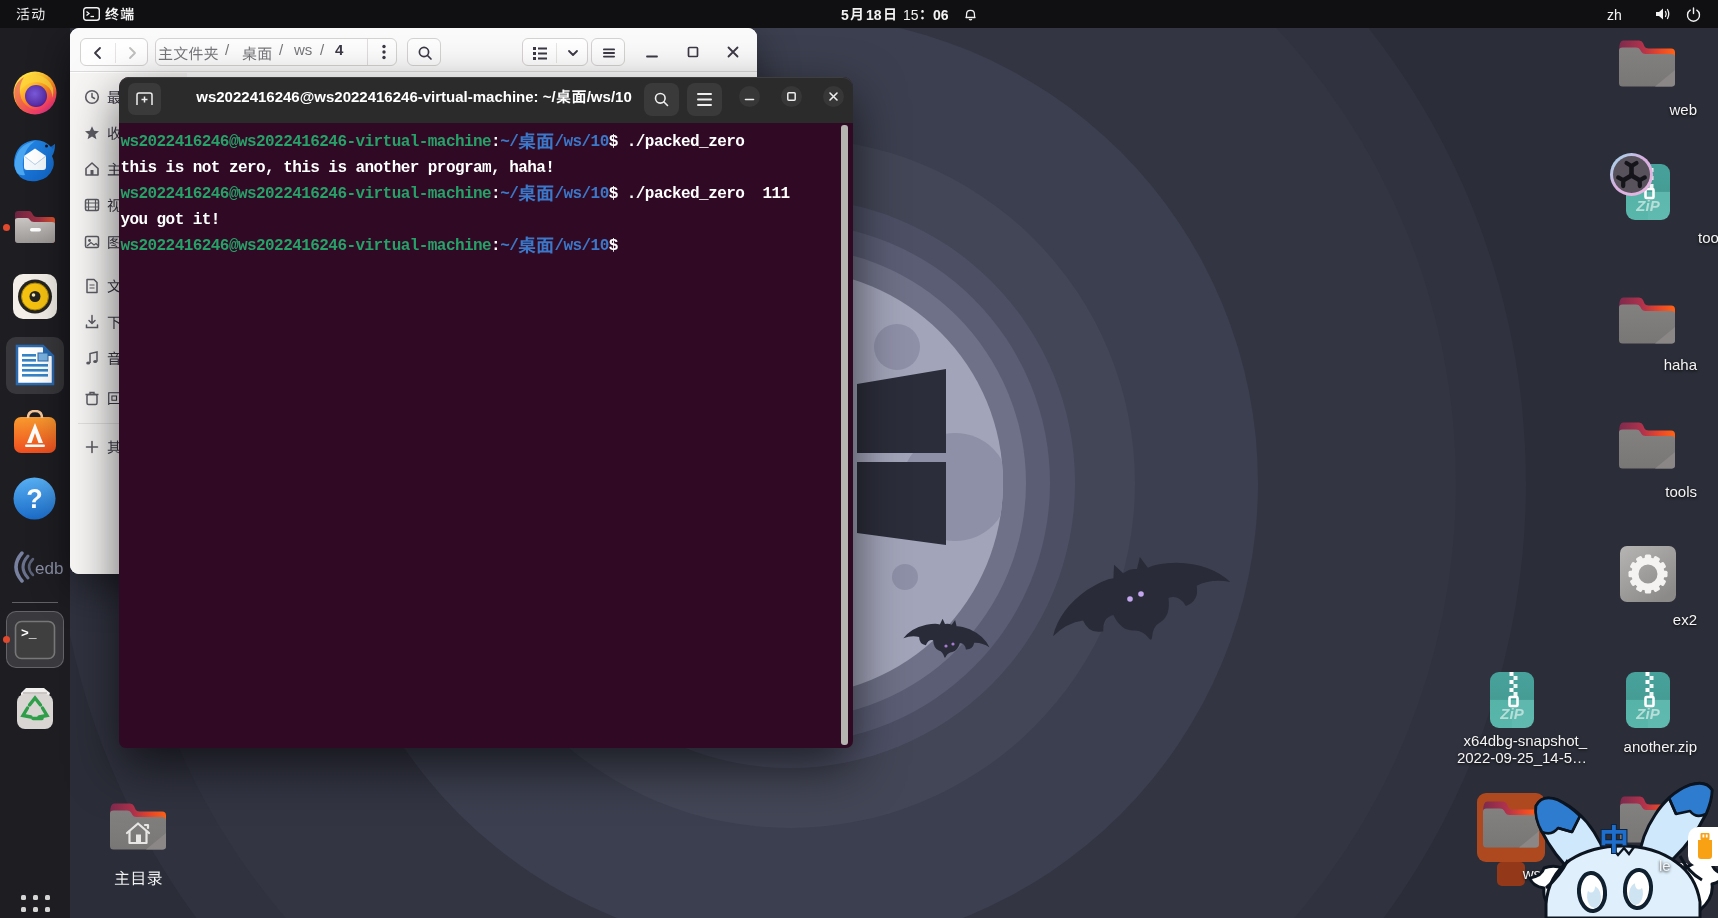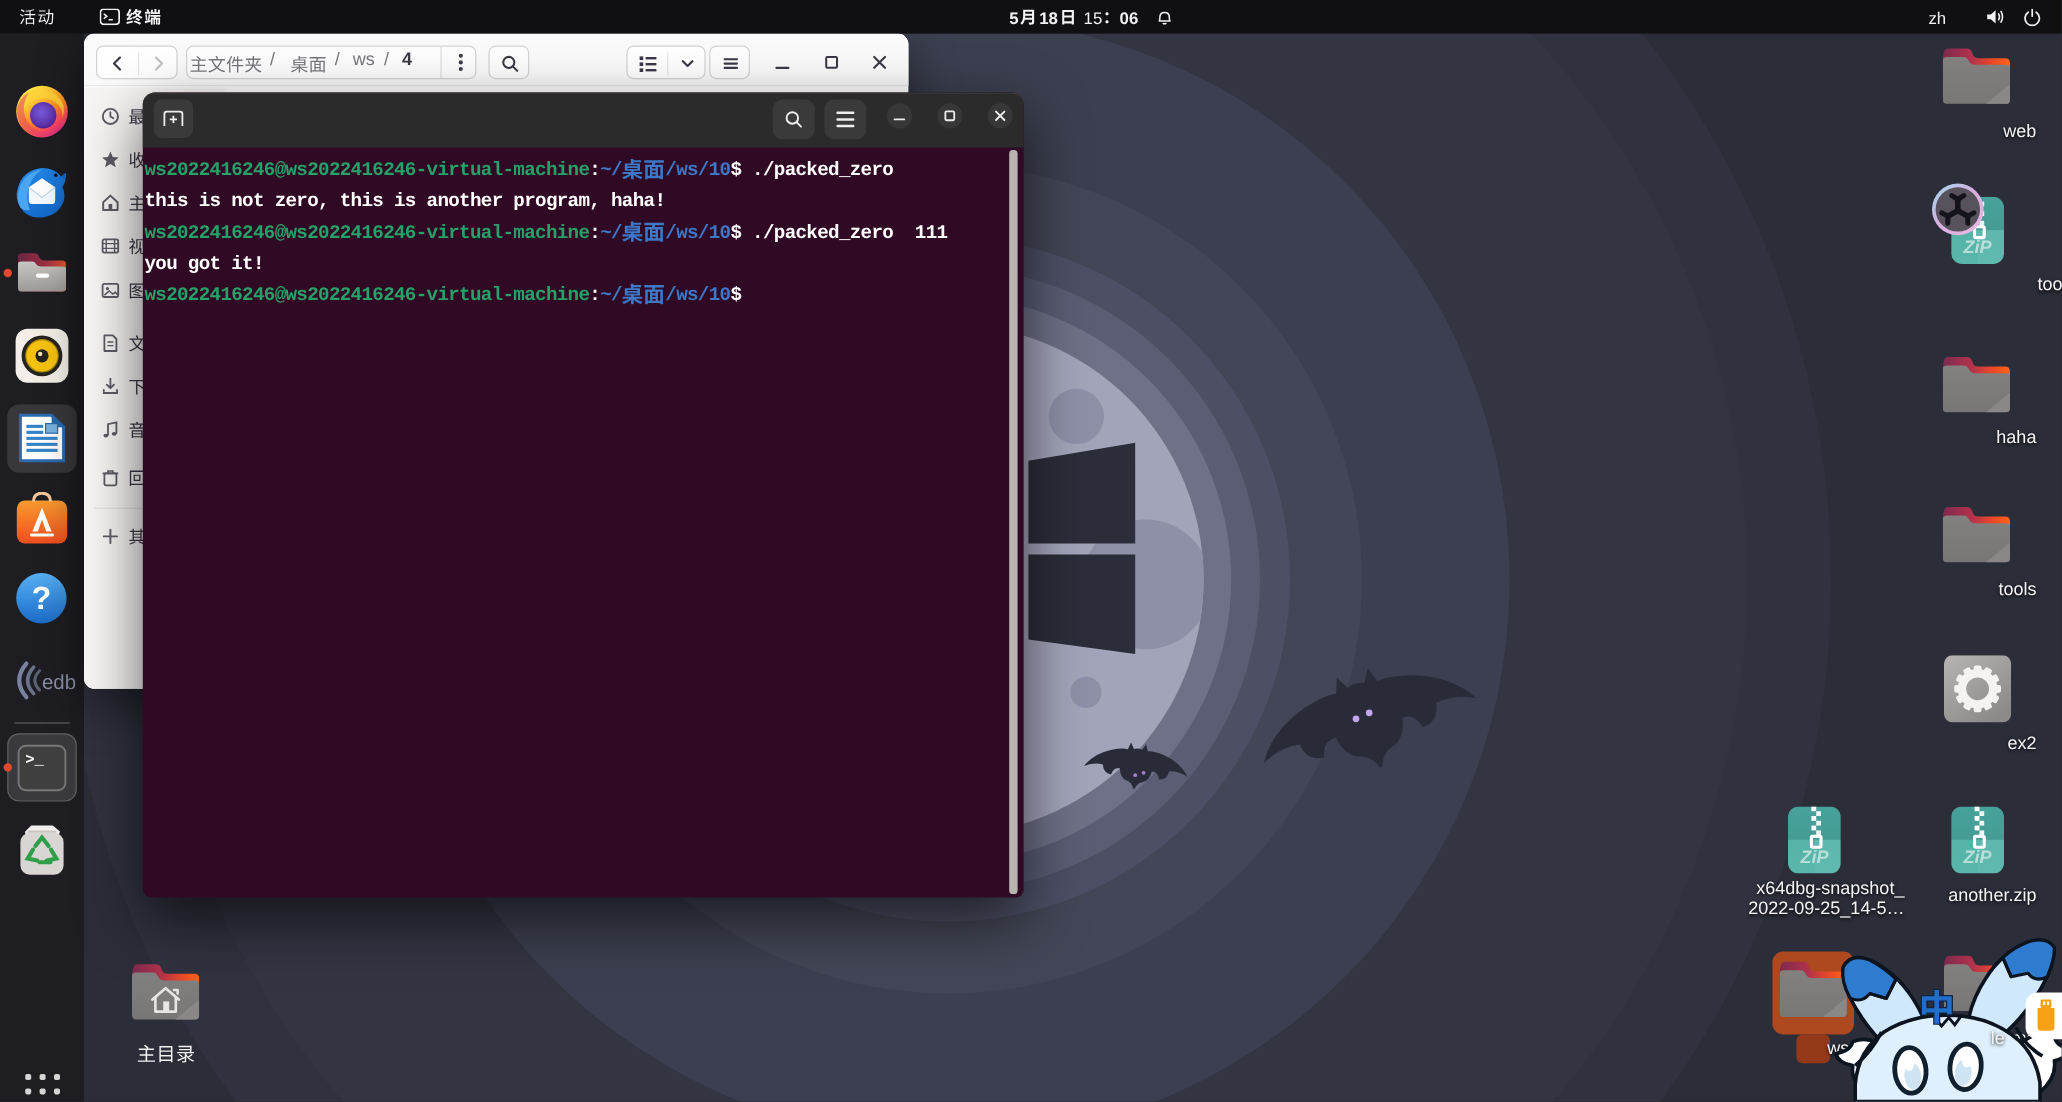--- a/index.html
+++ b/index.html
@@ -637,20 +637,24 @@
   </div>
 <div class="abs" style="left:119px;top:77px;width:734px;height:671px;z-index:30">
     <div class="abs" style="left:0;top:0;width:734px;height:671px;background:#300a24;border-radius:10px 10px 7px 7px;box-shadow:0 18px 50px rgba(0,0,0,0.62)"></div>
     <div class="abs" style="left:0;top:0;width:734px;height:46px;background:#2b2b2b;border-radius:10px 10px 0 0;box-shadow:inset 0 1px 0 rgba(255,255,255,0.09)"></div>
     <div class="abs" style="left:9px;top:6px;width:33px;height:32px;background:#3a3a3a;border-radius:7px">
 <svg class="abs" style="left:7px;top:7px" width="19" height="18" viewBox="0 0 19 18">
         <path d="M2 15 L2 5 Q2 3 4 3 L15 3 Q17 3 17 5 L17 15" fill="none" stroke="#eee" stroke-width="1.5"></path>
         <path d="M9.5 6.5 L9.5 12.5 M6.5 9.5 L12.5 9.5" stroke="#eee" stroke-width="1.5"></path>
       </svg>
     </div>
+    <div class="abs" style="left:0;top:11px;width:590px;text-align:center;color:#fff;font-weight:bold;font-size:15px;white-space:nowrap" id="termtitle"><span style="vertical-align:top">ws2022416246@ws2022416246-virtual-machine: ~/</span><svg style="vertical-align:top;margin-top:1px" width="31.00" height="15" viewBox="0 0 2067 1000" preserveAspectRatio="none" fill="#fff">
+        <path d="M267 444H728V489H267ZM267 317H728V362H267ZM148 232V575H438V626H49V723H350C263 786 140 839 27 867C51 890 85 933 102 960C220 922 347 849 438 764V970H560V762C648 851 773 921 896 960C913 929 947 883 973 860C854 835 733 785 649 723H953V626H560V575H853V232H550V183H905V89H550V30H426V232Z"></path>
+        <path d="M416 565H570V640H416ZM416 471V401H570V471ZM416 734H570V808H416ZM50 88V201H416C412 231 406 262 401 291H91V970H207V919H786V970H908V291H526L554 201H954V88ZM207 808V401H309V808ZM786 808H678V401H786Z" transform="translate(1033,0)"></path>
+      </svg><span style="vertical-align:top">/ws/10</span></div>
     <div class="abs" style="left:525px;top:6px;width:35px;height:33px;background:#3a3a3a;border-radius:8px">
 <svg class="abs" style="left:8px;top:7px" width="19" height="19" viewBox="0 0 19 19">
         <circle cx="8.3" cy="8.3" r="4.8" fill="none" stroke="#eee" stroke-width="1.6"></circle>
         <path d="M12 12 L15.5 15.5" stroke="#eee" stroke-width="1.6" stroke-linecap="round"></path>
       </svg>
     </div>
     <div class="abs" style="left:568px;top:6px;width:35px;height:33px;background:#3a3a3a;border-radius:8px">
 <svg class="abs" style="left:8px;top:8px" width="19" height="17" viewBox="0 0 19 17">
         <g fill="#eee">
           <rect x="2" y="2" width="15" height="2.1" rx="1"></rect>

